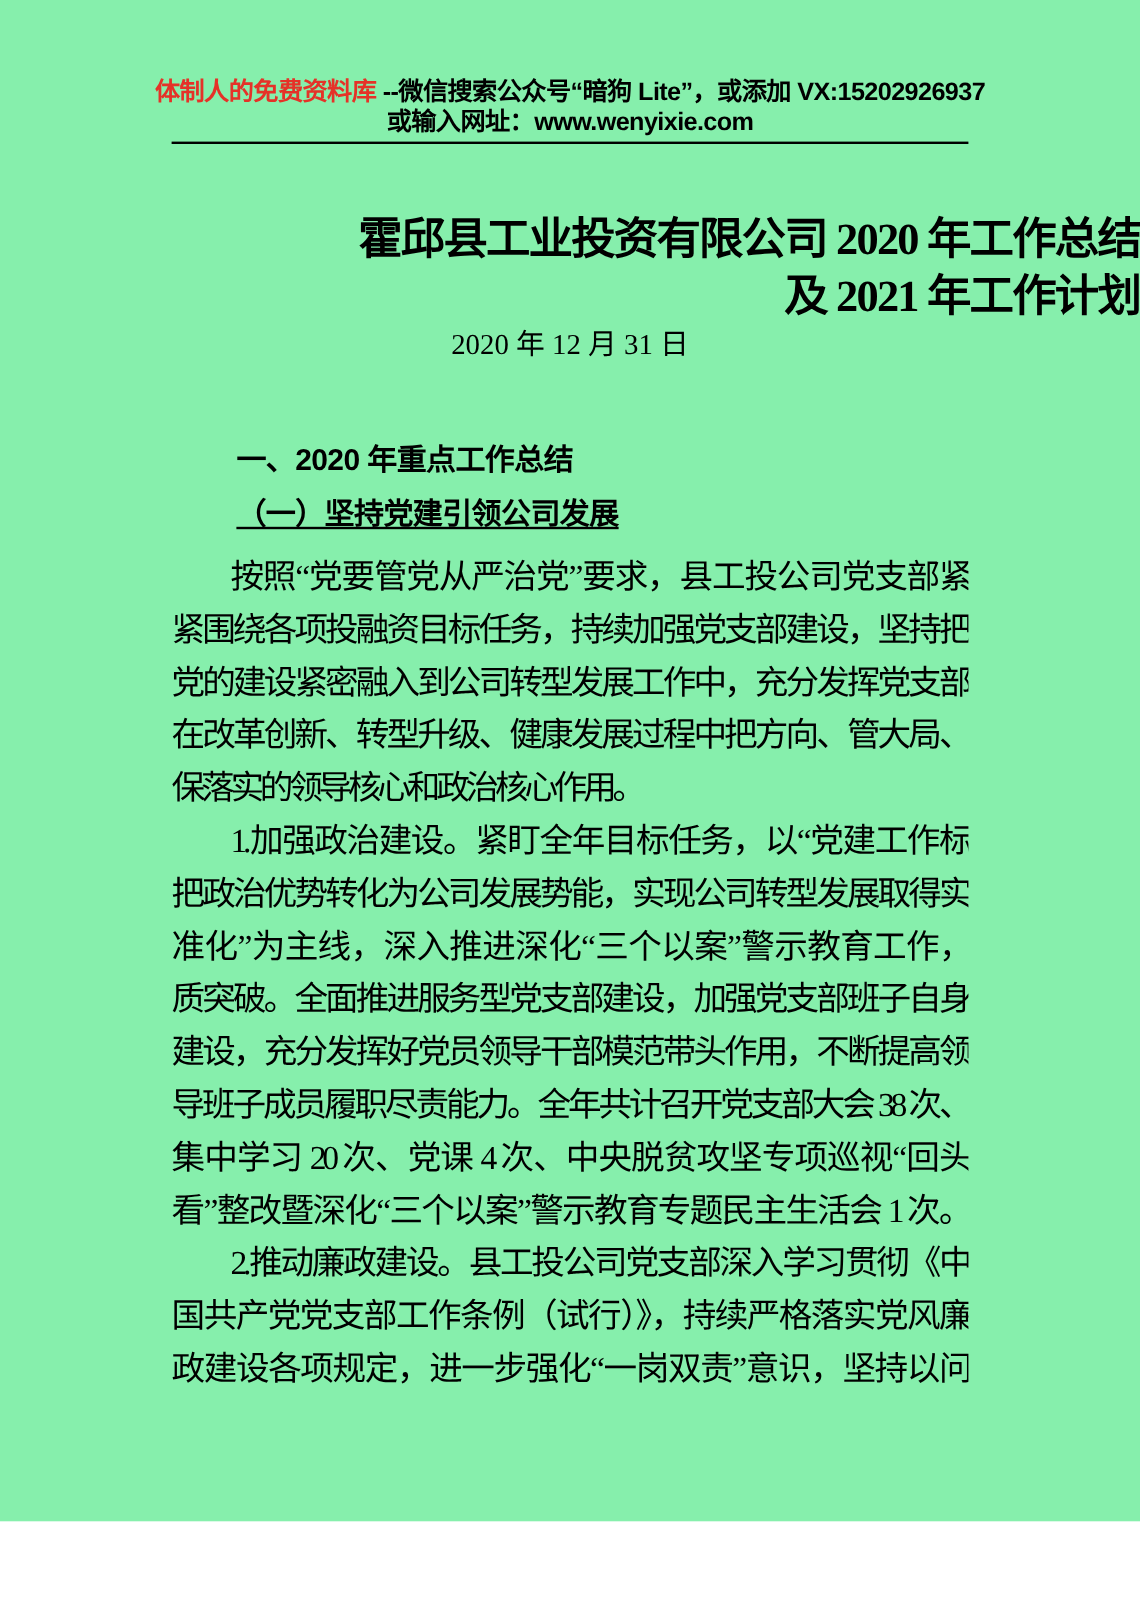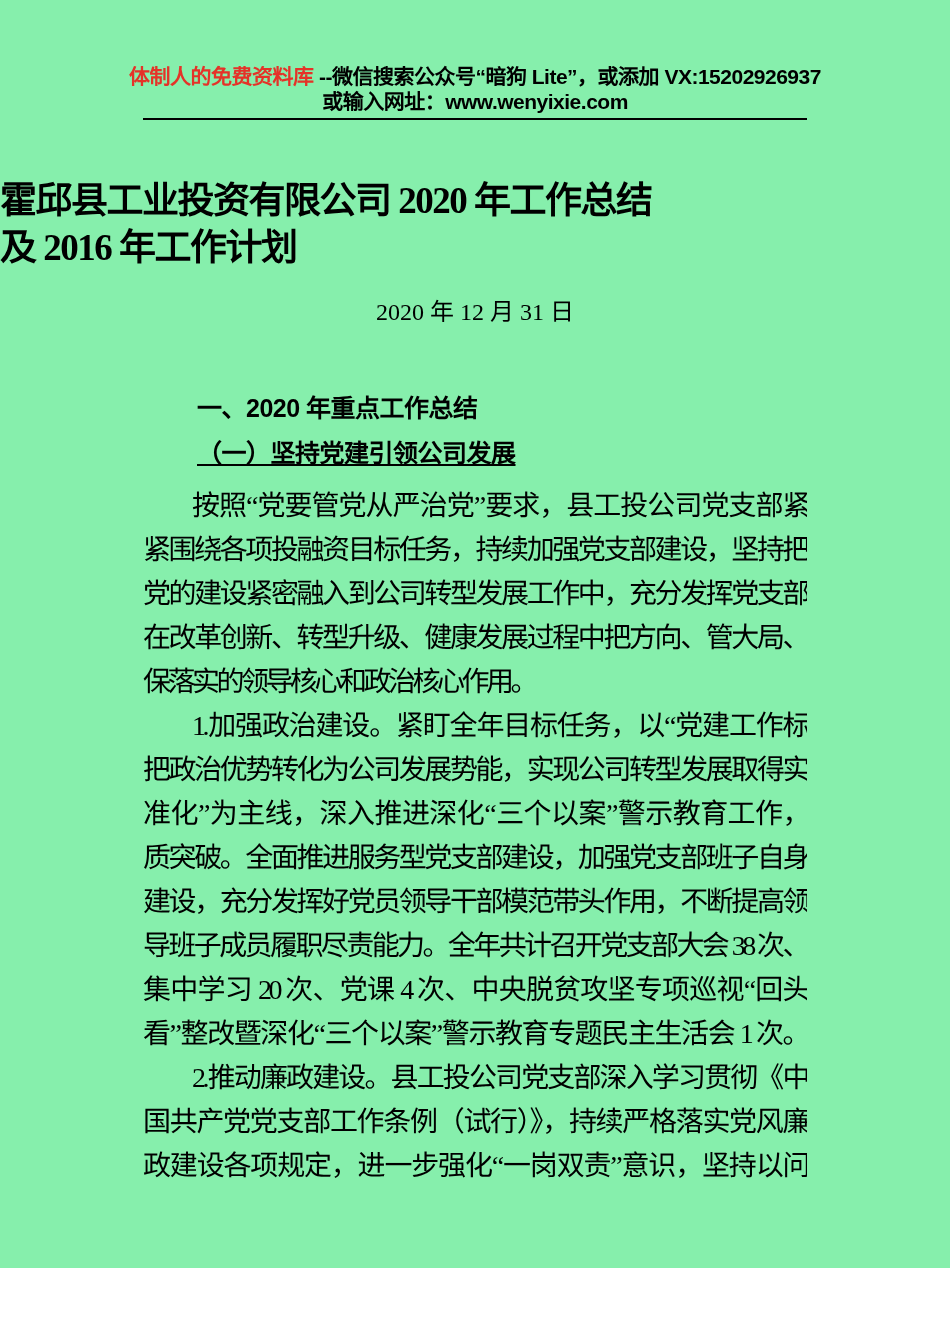--- a/index.html
+++ b/index.html
@@ -29,30 +29,30 @@
     width: 664px;
     margin: 4px auto 0 auto;
     border: none;
     border-top: 2px solid #000;
     height: 0;
   }
 
   
   .doc-title {
     margin: 57px 0 0 0;
-    text-align: left;
+    text-align: right;
     font-family: "Liberation Serif", serif;
     font-weight: 700;
     font-size: 37px;
     line-height: 47px;
     letter-spacing: -1.5px;
     white-space: nowrap;
   }
   .doc-date {
-    margin-top: 26px;
+    margin-top: 2px;
     text-align: center;
     font-family: "Liberation Serif", serif;
     font-weight: 400;
     font-size: 24px;
     line-height: 30px;
   }
 
   
   .section-heading {
     margin: 64px 0 0 0;
@@ -100,21 +100,21 @@
     <div>
       <span class="brand" style="color: rgb(229, 50, 40);">体制人的免费资料库</span><span> --微信搜索公众号“暗狗 Lite”，或添加 VX:15202926937</span>
     </div>
     <div>或输入网址：www.wenyixie.com</div>
   </div>
 
   <hr class="header-rule">
 
   <div class="doc-title">
     <div>霍邱县工业投资有限公司 2020 年工作总结</div>
-    <div>及 2016 年工作计划</div>
+    <div>及 2021 年工作计划</div>
   </div>
 
   <div class="doc-date">2020 年 12 月 31 日</div>
 
   <div class="content">
     <div class="section-heading">一、2020 年重点工作总结</div>
     <div class="sub-heading">（一）坚持党建引领公司发展</div>
     <div class="body-text" id="body-text">
         <div>
           <div class="line first">按照“党要管党从严治党”要求，县工投公司党支部紧</div>

